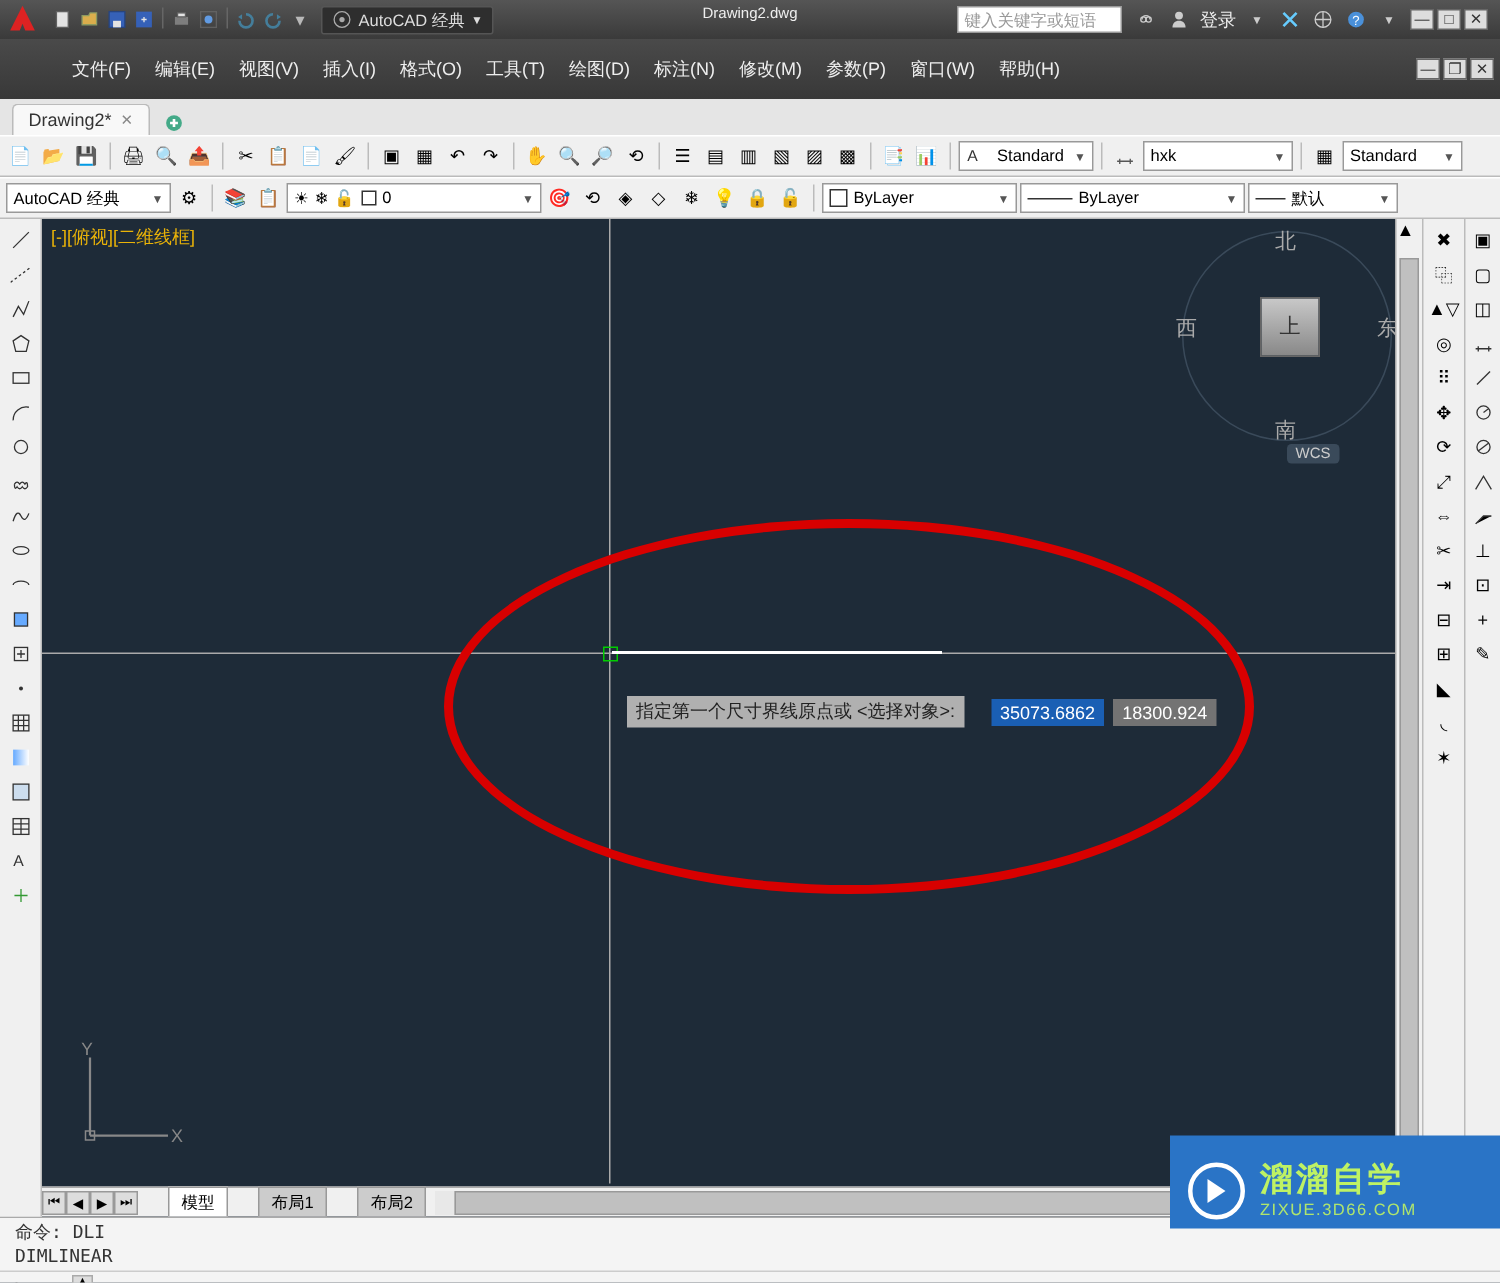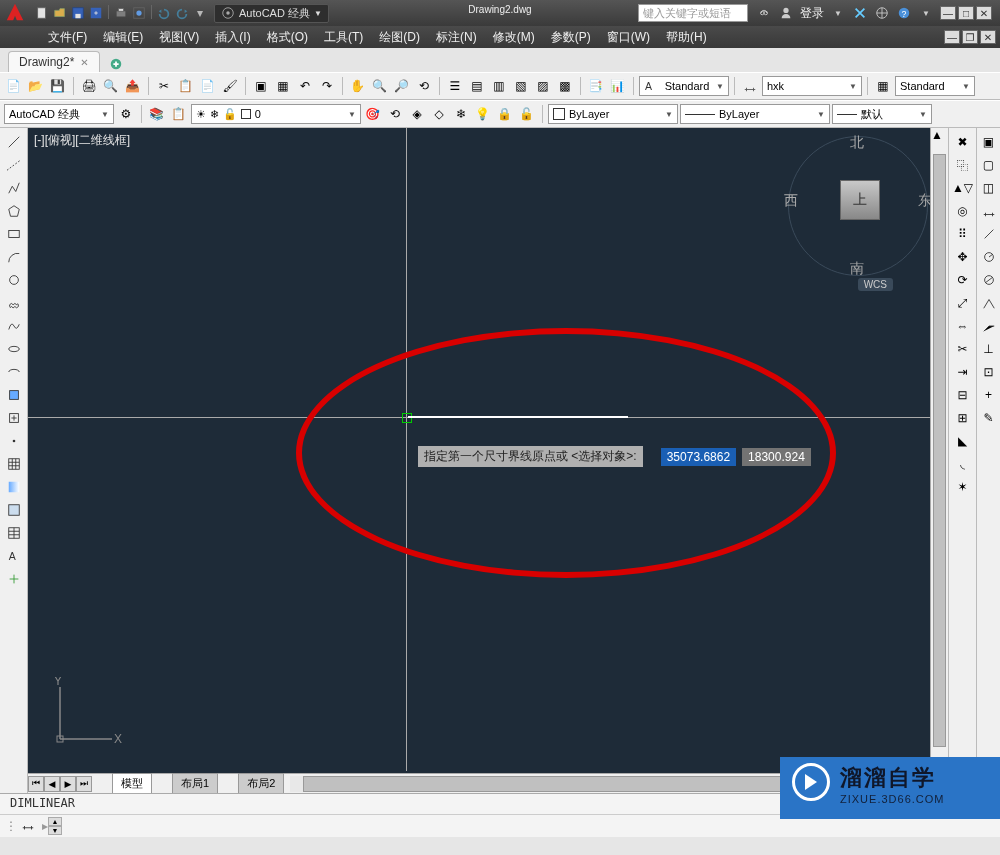--- a/index.html
+++ b/index.html
@@ -14,21 +14,21 @@
 .qat-sep { width:1px; height:14px; background:#666; margin:0 2px; }
 .ws-label { background:#2e2e2e; border:1px solid #555; padding:1px 6px; font-size:11px; color:#ddd; margin-left:6px; border-radius:2px; display:flex;align-items:center;gap:4px; }
 .title-file { position:absolute; left:50%; transform:translateX(-50%); top:4px; font-size:10px; color:#eee;}
 .search-box { background:#fff; border:1px solid #999; height:18px; width:110px; margin-left:auto; padding:0 4px; font-size:11px; color:#999; display:flex;align-items:center; }
 .title-right { display:flex; align-items:center; gap:6px; margin-left:8px; margin-right:8px; }
 .title-icon { width:16px;height:16px; display:flex;align-items:center;justify-content:center; cursor:pointer; }
 .win-btns { display:flex; gap:2px; }
 .win-btn { width:16px;height:14px; border:1px solid #666; background:#ddd; font-size:10px; display:flex;align-items:center;justify-content:center; cursor:pointer; color:#333;}
 
 
-.menubar { height:22px; background: linear-gradient(#4a4a4a,#383838); display:flex; align-items:center; color:#eee; padding-left:40px; position:relative; }
+.menubar { height:40px; background: linear-gradient(#4a4a4a,#383838); display:flex; align-items:center; color:#eee; padding-left:40px; position:relative; }
 .menubar .menu-item { padding:0 8px; cursor:pointer; font-size:12px; }
 .menubar .mdi-btns { position:absolute; right:4px; display:flex; gap:2px; }
 
 
 .doctabs { height:24px; background:#e5e5e5; display:flex; align-items:flex-end; padding-left:8px; }
 .doctab { background:#f8f8f8; border:1px solid #bbb; border-bottom:none; border-radius:4px 4px 0 0; padding:3px 10px; font-size:12px; color:#333; display:flex;align-items:center;gap:6px; cursor:pointer; }
 .doctab .close { font-size:10px; color:#888; }
 
 
 .toolbars { background:#f0f0f0; display:flex;flex-direction:column; }
@@ -38,21 +38,21 @@
 .tb-combo { height:20px; border:1px solid #999; background:#fff; padding:0 4px; font-size:11px; display:flex;align-items:center;justify-content:space-between; gap:4px; cursor:pointer;}
 .tb-combo .caret { font-size:8px; color:#555;}
 
 
 .mainrow { display:flex; height: 665px; }
 .side-toolbar { width:28px; background:#f0f0f0; border-right:1px solid #bbb; display:flex;flex-direction:column; align-items:center; padding:4px 0; gap:3px; }
 .side-toolbar.right { border-left:1px solid #bbb; border-right:none; }
 .side-btn { width:20px;height:20px; display:flex;align-items:center;justify-content:center; cursor:pointer;}
 
 .canvas-wrap { flex:1; position:relative; background:#1e2b38; overflow:hidden; }
-.viewport-label { position:absolute; top:4px; left:6px; color:#e5e5e5; font-size:12px; z-index:5;}
+.viewport-label { position:absolute; top:4px; left:6px; color:#eab308; font-size:12px; z-index:5;}
 .crosshair-v { position:absolute; top:0; bottom:22px; left:378px; width:1px; background:#aaa; }
 .crosshair-h { position:absolute; left:0; right:18px; top:289px; height:1px; background:#aaa; }
 .pickbox { position:absolute; left:374px; top:285px; width:10px; height:10px; border:1px solid #0c0; background:transparent; }
 .drawn-line { position:absolute; left:380px; top:288px; width:220px; height:2px; background:#fff; }
 .dyn-input { position:absolute; left:390px; top:318px; display:flex; gap:6px; align-items:center; }
 .dyn-input .prompt { background:#b0b0b0; color:#222; padding:2px 6px; font-size:12px; }
 .dyn-input .val { background:#737373; color:#fff; padding:2px 6px; font-size:12px; min-width:68px; text-align:center;}
 .dyn-input .val.sel { background:#1a5fb4;margin-left:12px; }
 .red-ellipse { position:absolute; left:268px; top:200px; width:540px; height:250px; border:6px solid #d80000; border-radius:50%; }
 
@@ -83,21 +83,21 @@
 .cmdarea { background:#f4f4f4; border-top:1px solid #aaa; }
 .cmdhist { padding:2px 10px; font-family:Consolas,monospace; font-size:12px; color:#333; line-height:1.3; }
 .cmdline { display:flex; align-items:center; padding:2px 4px; border-top:1px solid #ccc;}
 .cmdline .handle { width:14px; display:flex;align-items:center;justify-content:center; color:#888; cursor:grab;}
 .cmdline .dimicon { width:20px;height:16px; display:flex;align-items:center;justify-content:center; margin-right:4px;}
 .cmdline .cmdtext { flex:1; font-family:Consolas,monospace; font-size:12px; padding:2px 4px;}
 .cmdline .updn { display:flex;flex-direction:column; gap:0; }
 .cmdline .updn span { width:14px;height:9px;background:#ddd;border:1px solid #aaa;font-size:7px;display:flex;align-items:center;justify-content:center;cursor:pointer;}
 
 
-.watermark { position:absolute; right:0; bottom:36px; width:220px; height:62px; background:#2a74c6; color:#0f172a; display:flex;align-items:flex-start; gap:10px; padding:6px 12px;}
+.watermark { position:absolute; right:0; bottom:36px; width:220px; height:62px; background:#2a74c6; color:#bef264; display:flex;align-items:flex-end; gap:10px; padding:6px 12px;}
 .watermark .play { width:38px;height:38px; border:3px solid #fff; border-radius:50%; display:flex;align-items:center;justify-content:center;}
 .watermark .play .tri { width:0;height:0;border-left:12px solid #fff;border-top:8px solid transparent;border-bottom:8px solid transparent;}
 .watermark .txt { display:flex;flex-direction:column;}
 .watermark .txt .big { font-size:22px; font-weight:bold; letter-spacing:2px;}
 .watermark .txt .small { font-size:11px; opacity:.9; letter-spacing:1px;}
 
 
 .ico { width:14px;height:14px; }
 </style>
 </head>
@@ -574,20 +574,21 @@
       </span>
     <span class="side-btn">⊥</span>
     <span class="side-btn">⊡</span>
     <span class="side-btn">+</span>
     <span class="side-btn">✎</span>
   </div>
 </div>
 
 <div class="cmdarea">
   <div class="cmdhist">
+    <div>命令: DLI</div>
     <div>DIMLINEAR</div>
   </div>
   <div class="cmdline">
     <span class="handle">⋮</span>
     <span class="dimicon">
         <svg class="ico" viewBox="0 0 16 16">
           <path d="M2 10h12M4 8v4M12 8v4" stroke="#333"></path>
         </svg>
       </span>
     <span style="color:#999">▸</span>

